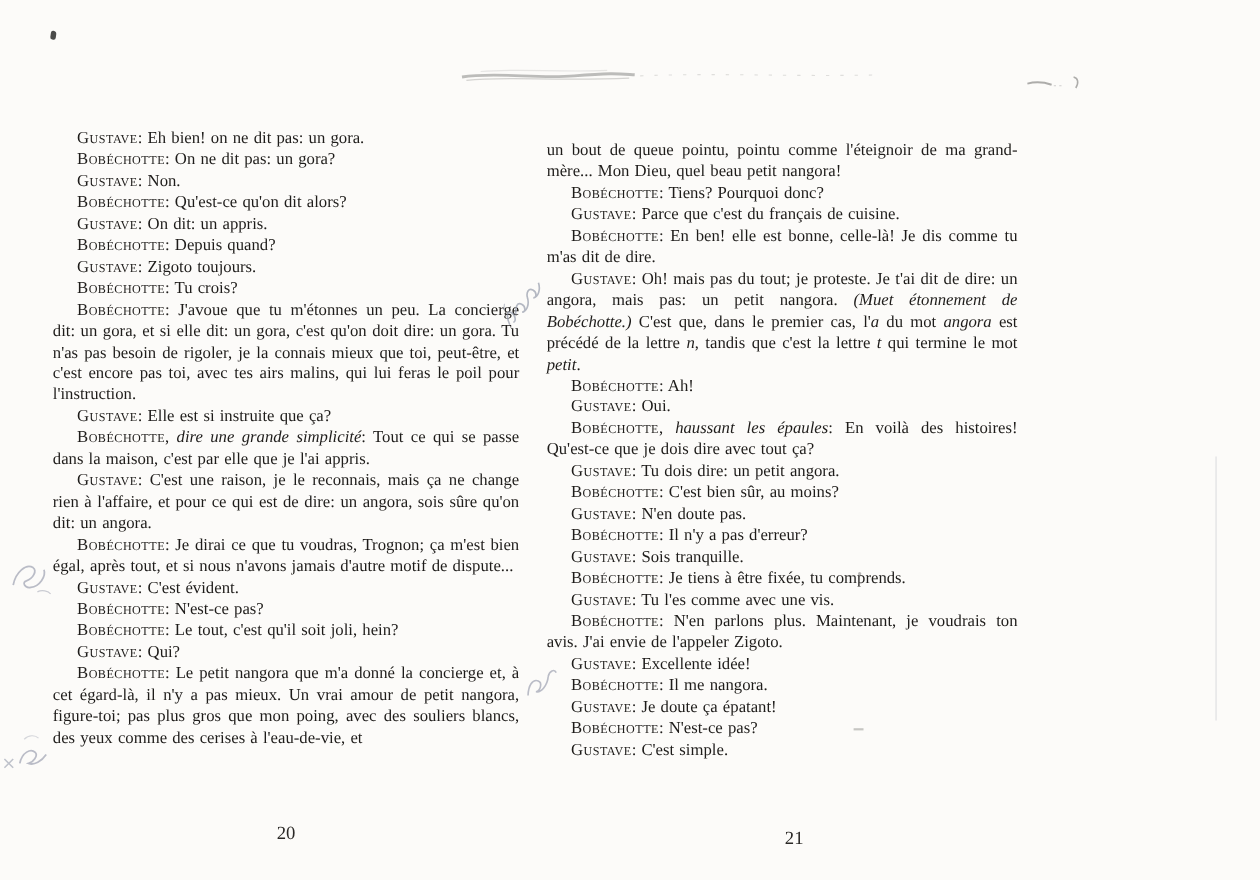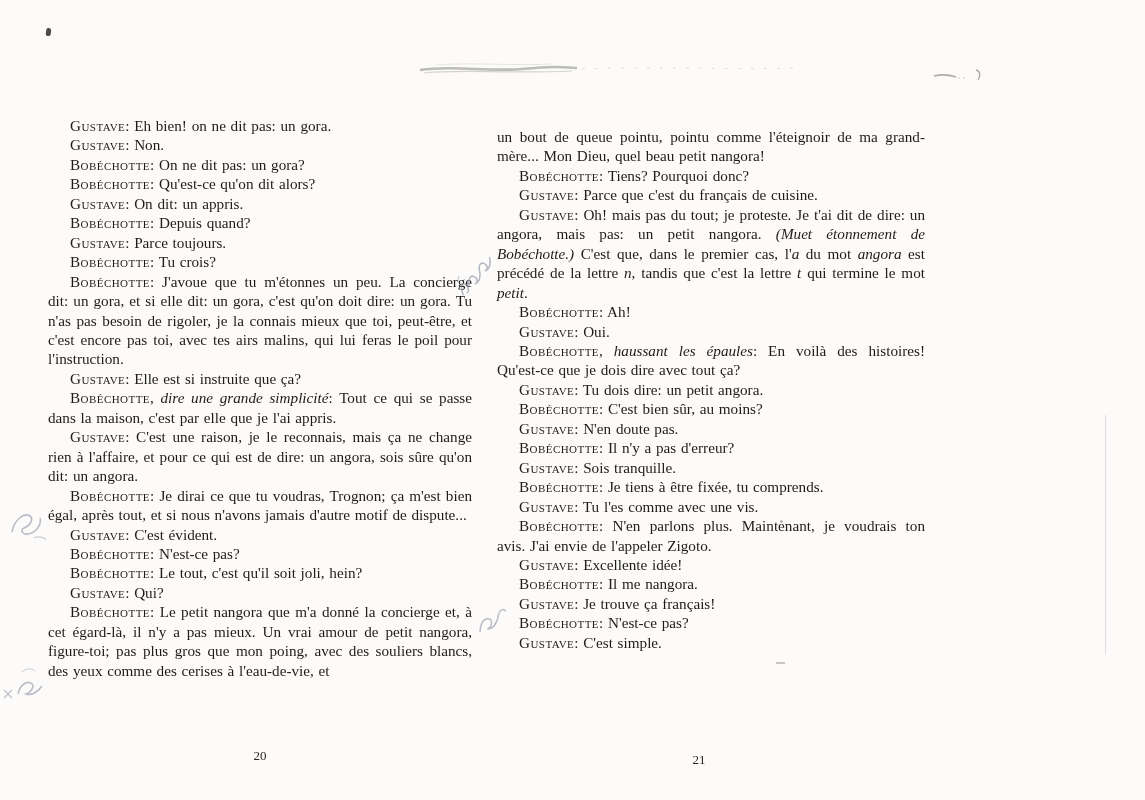--- a/index.html
+++ b/index.html
@@ -25,25 +25,25 @@
 
   .col p { margin: 0; padding: 0; }
   .col p.indent { text-indent: 22px; }
 
   .sc { font-variant: small-caps; letter-spacing: 0.45px; }
   .i  { font-style: italic; }
 
   .pagenum {
     position: absolute;
     text-align: center;
-    font-size: 13px;
+    font-size: 17px;
     color: #2a2826;
   }
   #pn-left  { left: 48px;  top: 748px; width: 424px; }
-  #pn-right { left: 497px; top: 752px; width: 404px; }
+  #pn-right { left: 520px; top: 752px; width: 404px; }
 
   
   .artifact { position: absolute; pointer-events: none; }
   .ink-dot {
     left: 46px; top: 28px; width: 5px; height: 8px;
     background: #2b2b2b; border-radius: 2px 3px 2px 2px;
     opacity: 0.85; transform: rotate(8deg);
   }
   .right-edge-line {
     left: 1105px; top: 415px; width: 1px; height: 240px;
@@ -52,58 +52,59 @@
   .stray-dot  { left: 780px; top: 520px; width: 3px; height: 3px; background: #8b8b89; border-radius: 50%; opacity: 0.6; }
   .stray-dash { left: 776px; top: 662px; width: 9px; height: 2px; background: #9a9a98; opacity: 0.55; }
 </style>
 </head>
 <body>
 
 <div class="scan">
 
   <section class="col" id="col-left">
       <p class="indent"><span class="sc">Gustave</span><span class="n">: Eh bien! on ne dit pas: un gora.</span></p>
+      <p class="indent"><span class="sc">Bobéchotte</span><span class="n">: On ne dit pas: un gora?</span></p>
       <p class="indent"><span class="sc">Gustave</span><span class="n">: Non.</span></p>
-      <p class="indent"><span class="sc">Bobéchotte</span><span class="n">: On ne dit pas: un gora?</span></p>
       <p class="indent"><span class="sc">Bobéchotte</span><span class="n">: Qu'est-ce qu'on dit alors?</span></p>
       <p class="indent"><span class="sc">Gustave</span><span class="n">: On dit: un appris.</span></p>
       <p class="indent"><span class="sc">Bobéchotte</span><span class="n">: Depuis quand?</span></p>
-      <p class="indent"><span class="sc">Gustave</span><span class="n">: Parce toujours.</span></p>
+      <p class="indent"><span class="sc">Gustave</span><span class="n">: Zigoto toujours.</span></p>
       <p class="indent"><span class="sc">Bobéchotte</span><span class="n">: Tu crois?</span></p>
       <p class="indent"><span class="sc">Bobéchotte</span><span class="n">: J'avoue que tu m'étonnes un peu. La concierge dit: un gora, et si elle dit: un gora, c'est qu'on doit dire: un gora. Tu n'as pas besoin de rigoler, je la connais mieux que toi, peut-être, et c'est encore pas toi, avec tes airs malins, qui lui feras le poil pour l'instruction.</span></p>
       <p class="indent"><span class="sc">Gustave</span><span class="n">: Elle est si instruite que ça?</span></p>
       <p class="indent"><span class="sc">Bobéchotte</span><span class="n">, </span><span class="i">dire une grande simplicité</span><span class="n">: Tout ce qui se passe dans la maison, c'est par elle que je l'ai appris.</span></p>
       <p class="indent"><span class="sc">Gustave</span><span class="n">: C'est une raison, je le reconnais, mais ça ne change rien à l'affaire, et pour ce qui est de dire: un angora, sois sûre qu'on dit: un angora.</span></p>
       <p class="indent"><span class="sc">Bobéchotte</span><span class="n">: Je dirai ce que tu voudras, Trognon; ça m'est bien égal, après tout, et si nous n'avons jamais d'autre motif de dispute...</span></p>
       <p class="indent"><span class="sc">Gustave</span><span class="n">: C'est évident.</span></p>
       <p class="indent"><span class="sc">Bobéchotte</span><span class="n">: N'est-ce pas?</span></p>
       <p class="indent"><span class="sc">Bobéchotte</span><span class="n">: Le tout, c'est qu'il soit joli, hein?</span></p>
       <p class="indent"><span class="sc">Gustave</span><span class="n">: Qui?</span></p>
       <p class="indent"><span class="sc">Bobéchotte</span><span class="n">: Le petit nangora que m'a donné la concierge et, à cet égard-là, il n'y a pas mieux. Un vrai amour de petit nangora, figure-toi; pas plus gros que mon poing, avec des souliers blancs, des yeux comme des cerises à l'eau-de-vie, et</span></p>
     </section>
 
   <section class="col" id="col-right">
       <p class=""><span class="n">un bout de queue pointu, pointu comme l'éteignoir de ma grand-mère... Mon Dieu, quel beau petit nangora!</span></p>
       <p class="indent"><span class="sc">Bobéchotte</span><span class="n">: Tiens? Pourquoi donc?</span></p>
       <p class="indent"><span class="sc">Gustave</span><span class="n">: Parce que c'est du français de cuisine.</span></p>
+      <p class="indent"><span class="sc">Bobéchotte</span><span class="n">: En ben! elle est bonne, celle-là! Je dis comme tu m'as dit de dire.</span></p>
       <p class="indent"><span class="sc">Gustave</span><span class="n">: Oh! mais pas du tout; je proteste. Je t'ai dit de dire: un angora, mais pas: un petit nangora. </span><span class="i">(Muet étonnement de Bobéchotte.)</span><span class="n"> C'est que, dans le premier cas, l'</span><span class="i">a</span><span class="n"> du mot </span><span class="i">angora</span><span class="n"> est précédé de la lettre </span><span class="i">n</span><span class="n">, tandis que c'est la lettre </span><span class="i">t</span><span class="n"> qui termine le mot </span><span class="i">petit</span><span class="n">.</span></p>
       <p class="indent"><span class="sc">Bobéchotte</span><span class="n">: Ah!</span></p>
       <p class="indent"><span class="sc">Gustave</span><span class="n">: Oui.</span></p>
       <p class="indent"><span class="sc">Bobéchotte</span><span class="n">, </span><span class="i">haussant les épaules</span><span class="n">: En voilà des histoires! Qu'est-ce que je dois dire avec tout ça?</span></p>
       <p class="indent"><span class="sc">Gustave</span><span class="n">: Tu dois dire: un petit angora.</span></p>
       <p class="indent"><span class="sc">Bobéchotte</span><span class="n">: C'est bien sûr, au moins?</span></p>
       <p class="indent"><span class="sc">Gustave</span><span class="n">: N'en doute pas.</span></p>
       <p class="indent"><span class="sc">Bobéchotte</span><span class="n">: Il n'y a pas d'erreur?</span></p>
       <p class="indent"><span class="sc">Gustave</span><span class="n">: Sois tranquille.</span></p>
       <p class="indent"><span class="sc">Bobéchotte</span><span class="n">: Je tiens à être fixée, tu comprends.</span></p>
       <p class="indent"><span class="sc">Gustave</span><span class="n">: Tu l'es comme avec une vis.</span></p>
       <p class="indent"><span class="sc">Bobéchotte</span><span class="n">: N'en parlons plus. Maintenant, je voudrais ton avis. J'ai envie de l'appeler Zigoto.</span></p>
       <p class="indent"><span class="sc">Gustave</span><span class="n">: Excellente idée!</span></p>
       <p class="indent"><span class="sc">Bobéchotte</span><span class="n">: Il me nangora.</span></p>
-      <p class="indent"><span class="sc">Gustave</span><span class="n">: Je trouve ça français!</span></p>
+      <p class="indent"><span class="sc">Gustave</span><span class="n">: Je doute ça épatant!</span></p>
       <p class="indent"><span class="sc">Bobéchotte</span><span class="n">: N'est-ce pas?</span></p>
       <p class="indent"><span class="sc">Gustave</span><span class="n">: C'est simple.</span></p>
     </section>
 
   <div class="pagenum" id="pn-left">20</div>
   <div class="pagenum" id="pn-right">21</div>
 
   <div class="artifact ink-dot"></div>
 
   <svg class="artifact" style="left:412px; top:54px;" width="400" height="28">

